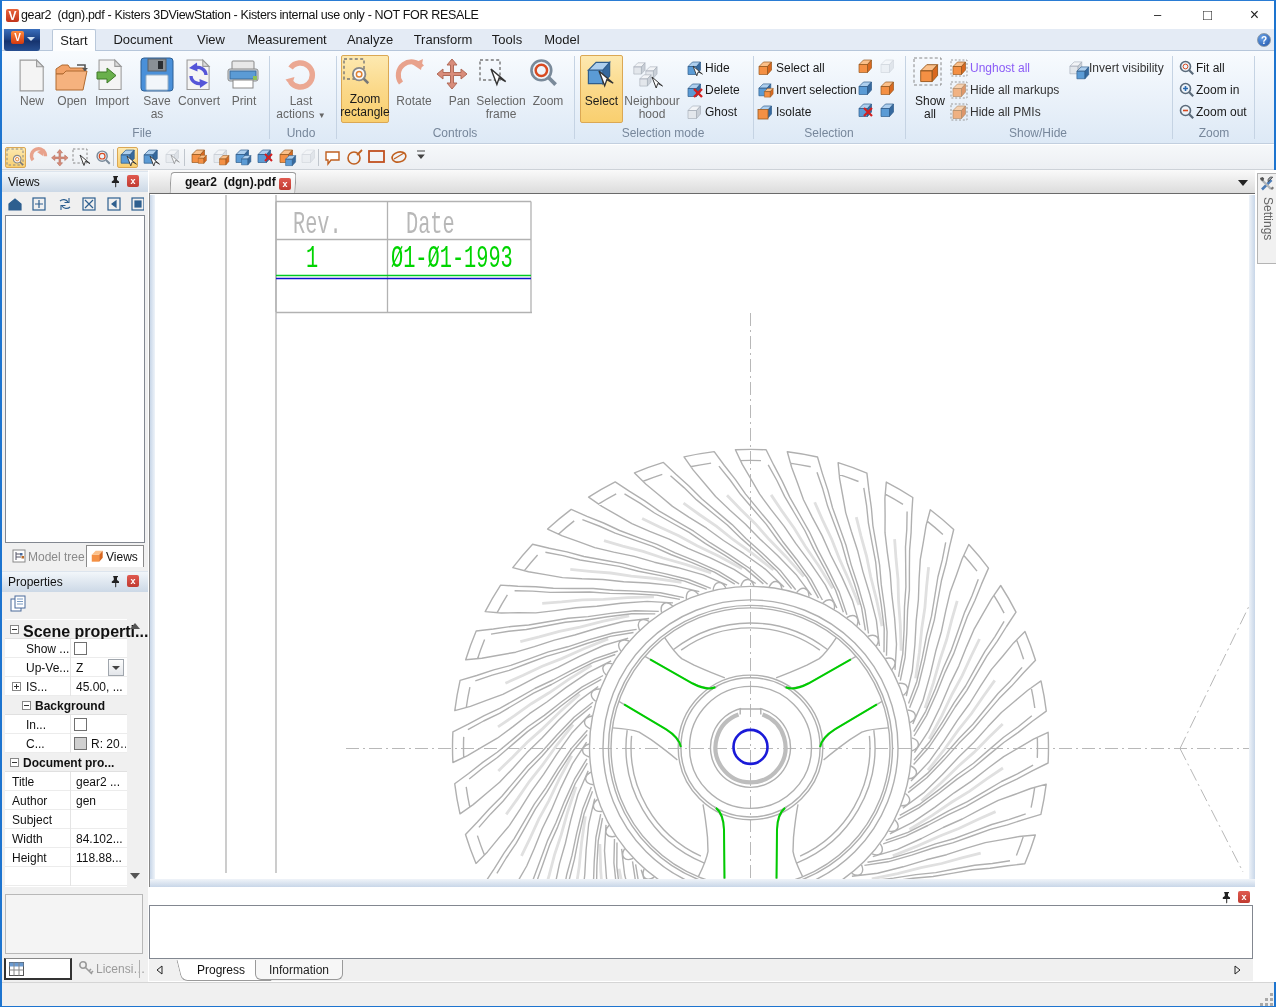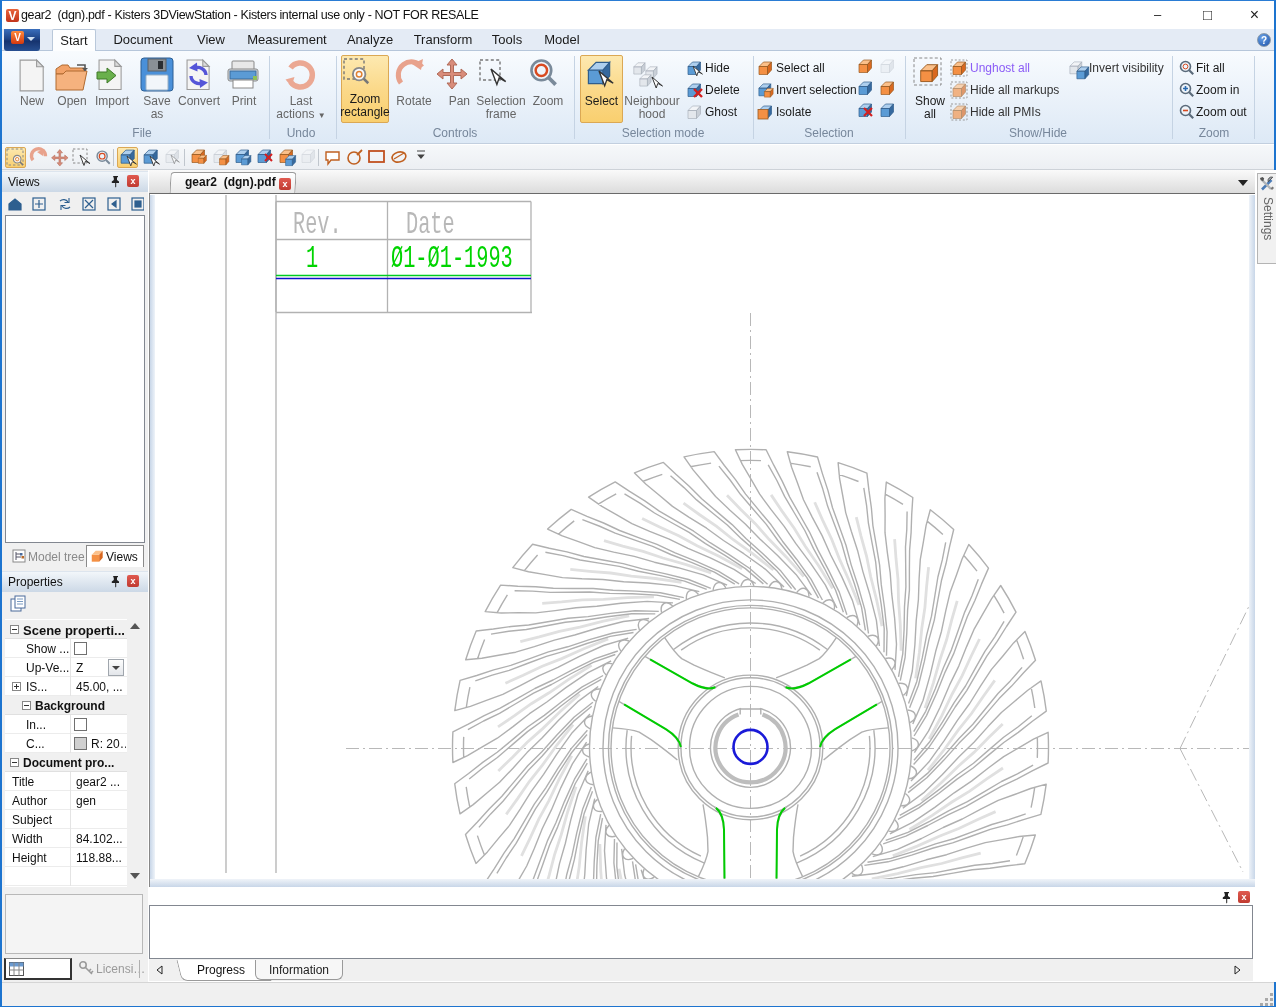--- a/index.html
+++ b/index.html
@@ -535,21 +535,21 @@
       <rect x="5" y="1" width="10" height="12" fill="#fff" stroke="#4a6a9a"></rect>
       <path d="M7 4h6M7 6.5h6M7 9h6" stroke="#7a9ac0"></path>
     </svg>
 <div class="abs" style="left:3px;top:618px;width:122px;height:268px;background:#fff;"></div>
 <div class="abs" style="left:125px;top:618px;width:17px;height:268px;background:#f0f0f0;"></div>
 <div class="abs" style="left:3px;top:619px;width:122px;height:19px;background:#f0f0f0;border-bottom:1px solid #e0e0e0;"></div>
 <svg class="abs" style="left:8px;top:624px;" width="9" height="9">
       <rect x="0.5" y="0.5" width="8" height="8" fill="#fff" stroke="#888"></rect>
       <path d="M2 4.5h5" stroke="#333"></path>
     </svg>
-<div class="abs" style="left:21px;top:622px;font-size:13px;font-weight:bold;color:#111;white-space:nowrap;">Scene properti...</div>
+<div class="abs" style="left:21px;top:622px;font-size:16px;font-weight:bold;color:#111;white-space:nowrap;">Scene properti...</div>
 <div class="abs" style="left:3px;top:638px;width:122px;height:19px;background:#fff;border-bottom:1px solid #ececec;"></div>
 <div class="abs" style="left:24px;top:641px;font-size:12px;color:#111;white-space:nowrap;">Show ...</div>
 <div class="abs" style="left:68px;top:638px;width:1px;height:19px;background:#e4e4e4;"></div>
 <div class="abs" style="left:72px;top:641px;width:13px;height:13px;background:#fff;border:1px solid #707070;"></div>
 <div class="abs" style="left:3px;top:657px;width:122px;height:19px;background:#fff;border-bottom:1px solid #ececec;"></div>
 <div class="abs" style="left:24px;top:660px;font-size:12px;color:#111;white-space:nowrap;">Up-Ve...</div>
 <div class="abs" style="left:68px;top:657px;width:1px;height:19px;background:#e4e4e4;"></div>
 <div class="abs" style="left:74px;top:660px;font-size:12px;color:#111;">Z</div>
 <div class="abs" style="left:106px;top:658px;width:16px;height:17px;background:linear-gradient(#fdfdfd,#e3e6ea);border:1px solid #a0a6ad;"></div>
 <div class="abs" style="left:110px;top:665px;width:0;height:0;border-left:4px solid transparent;border-right:4px solid transparent;border-top:4px solid #444;"></div>

